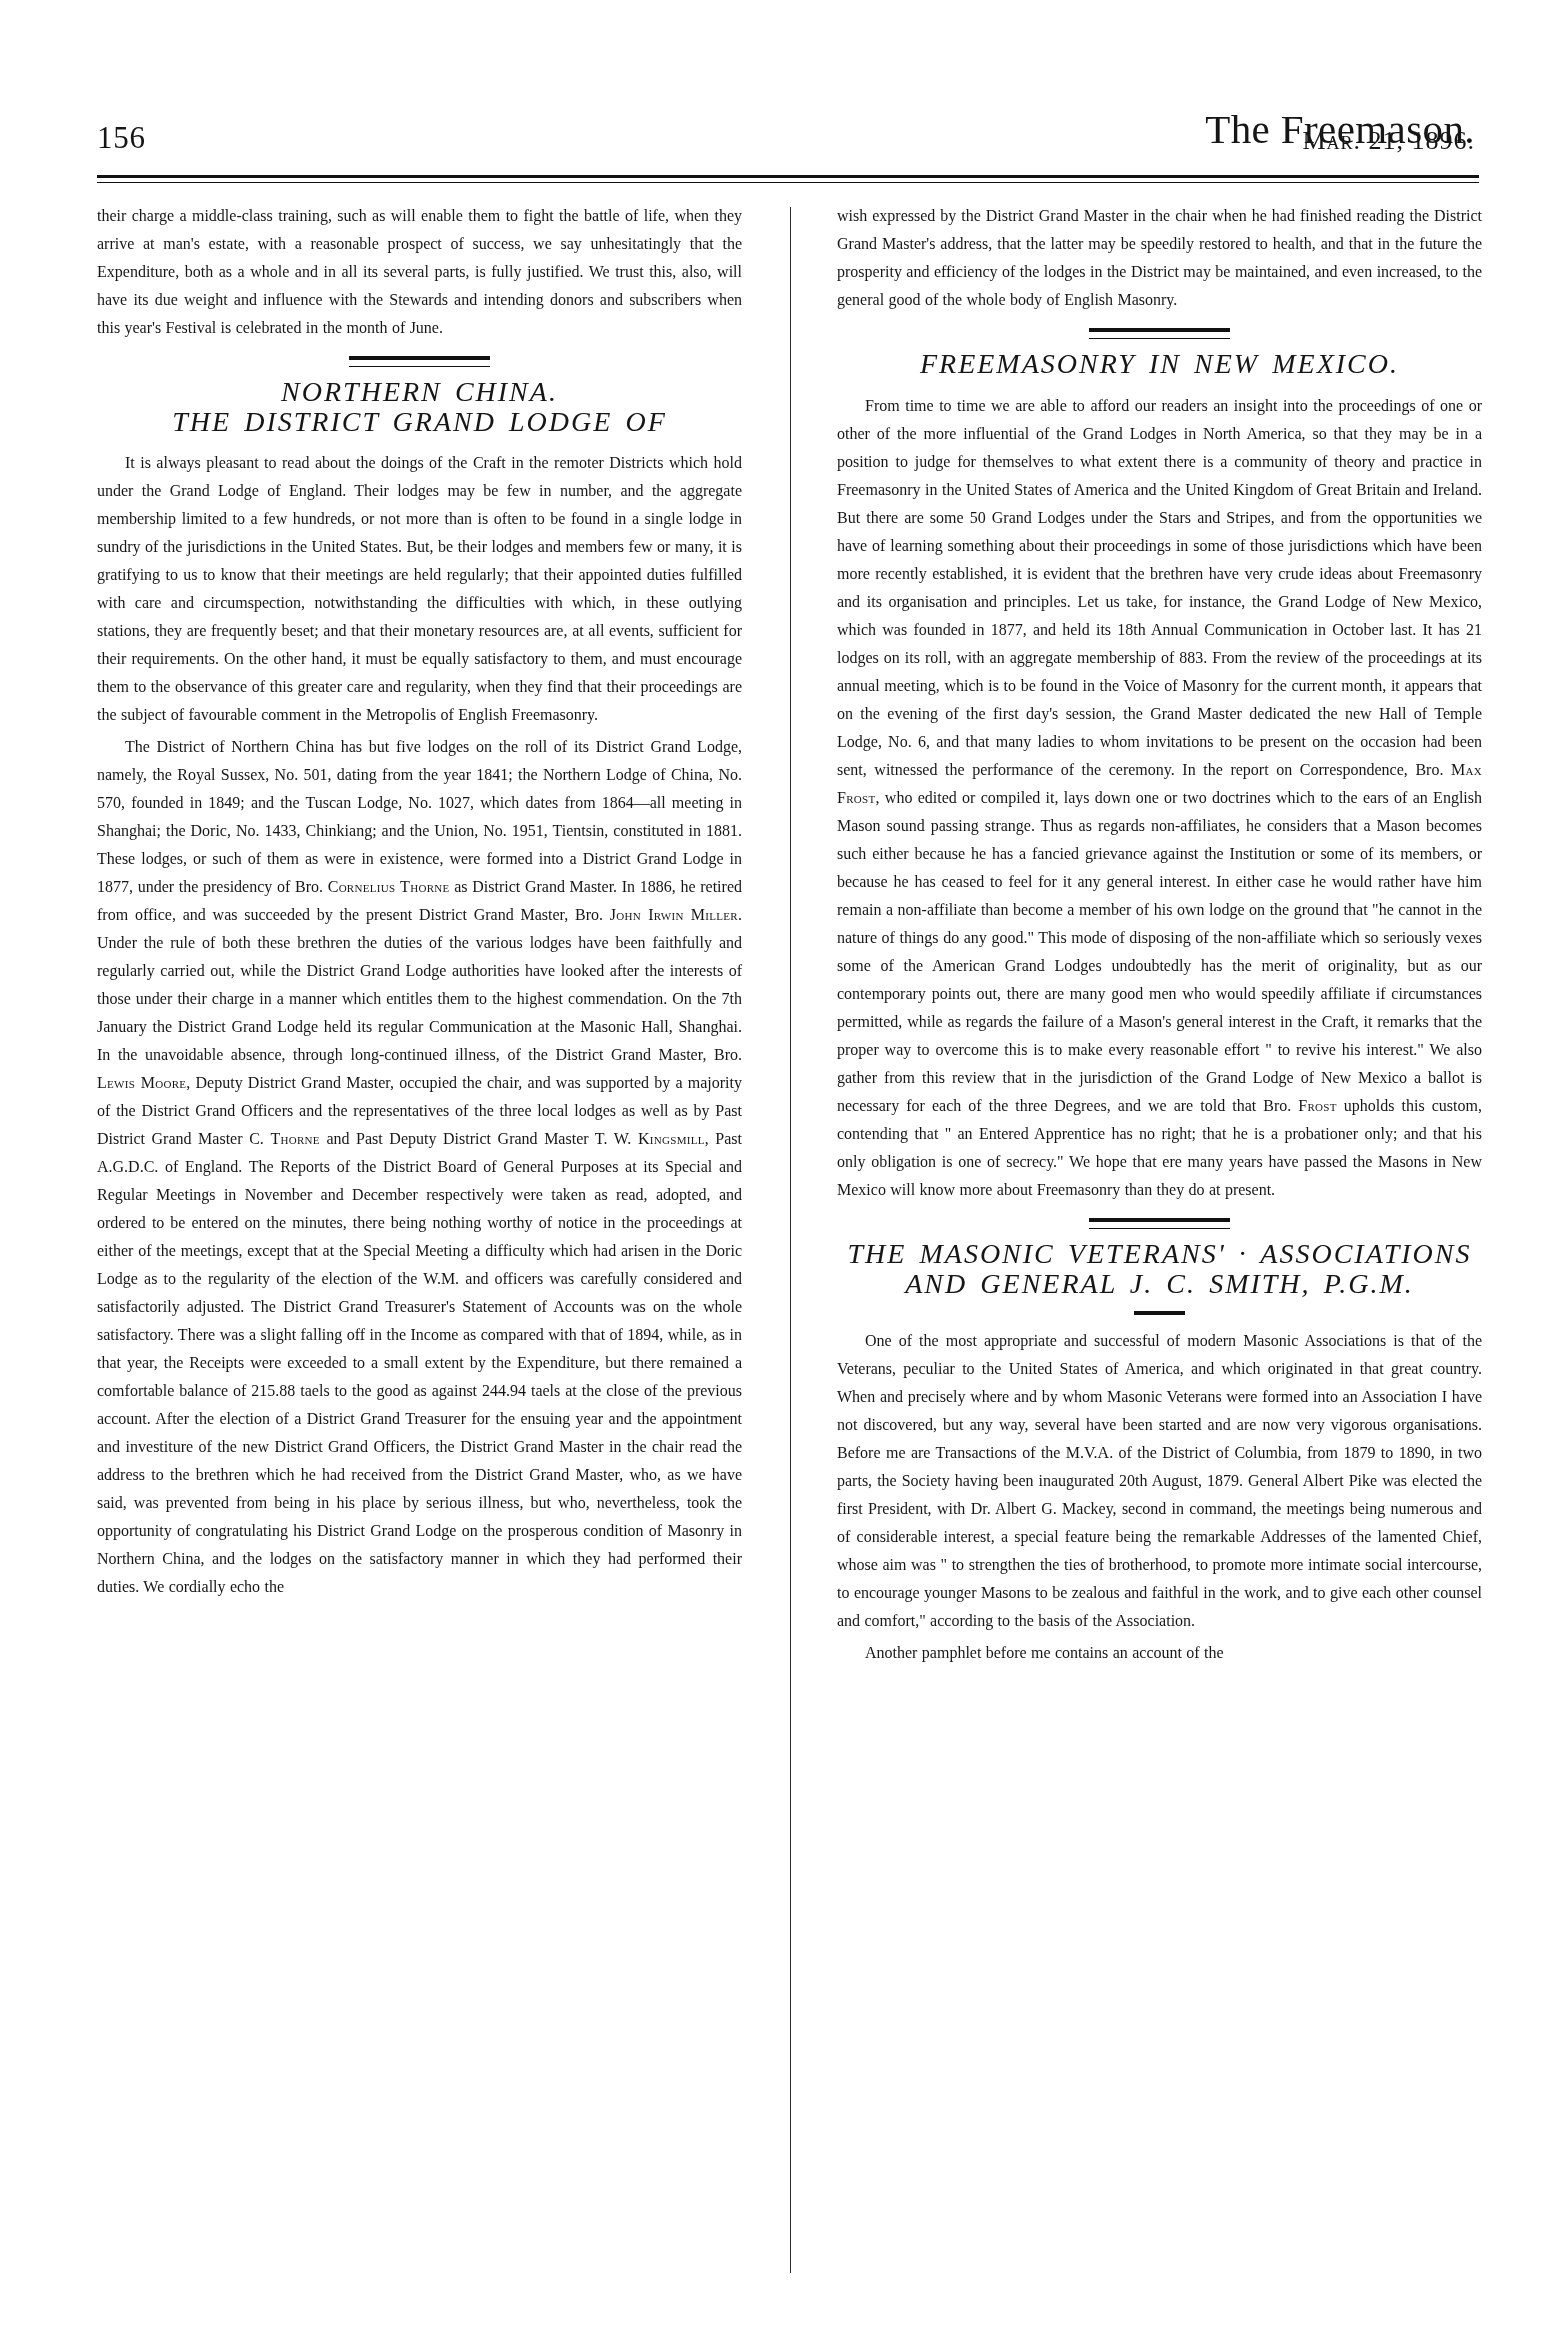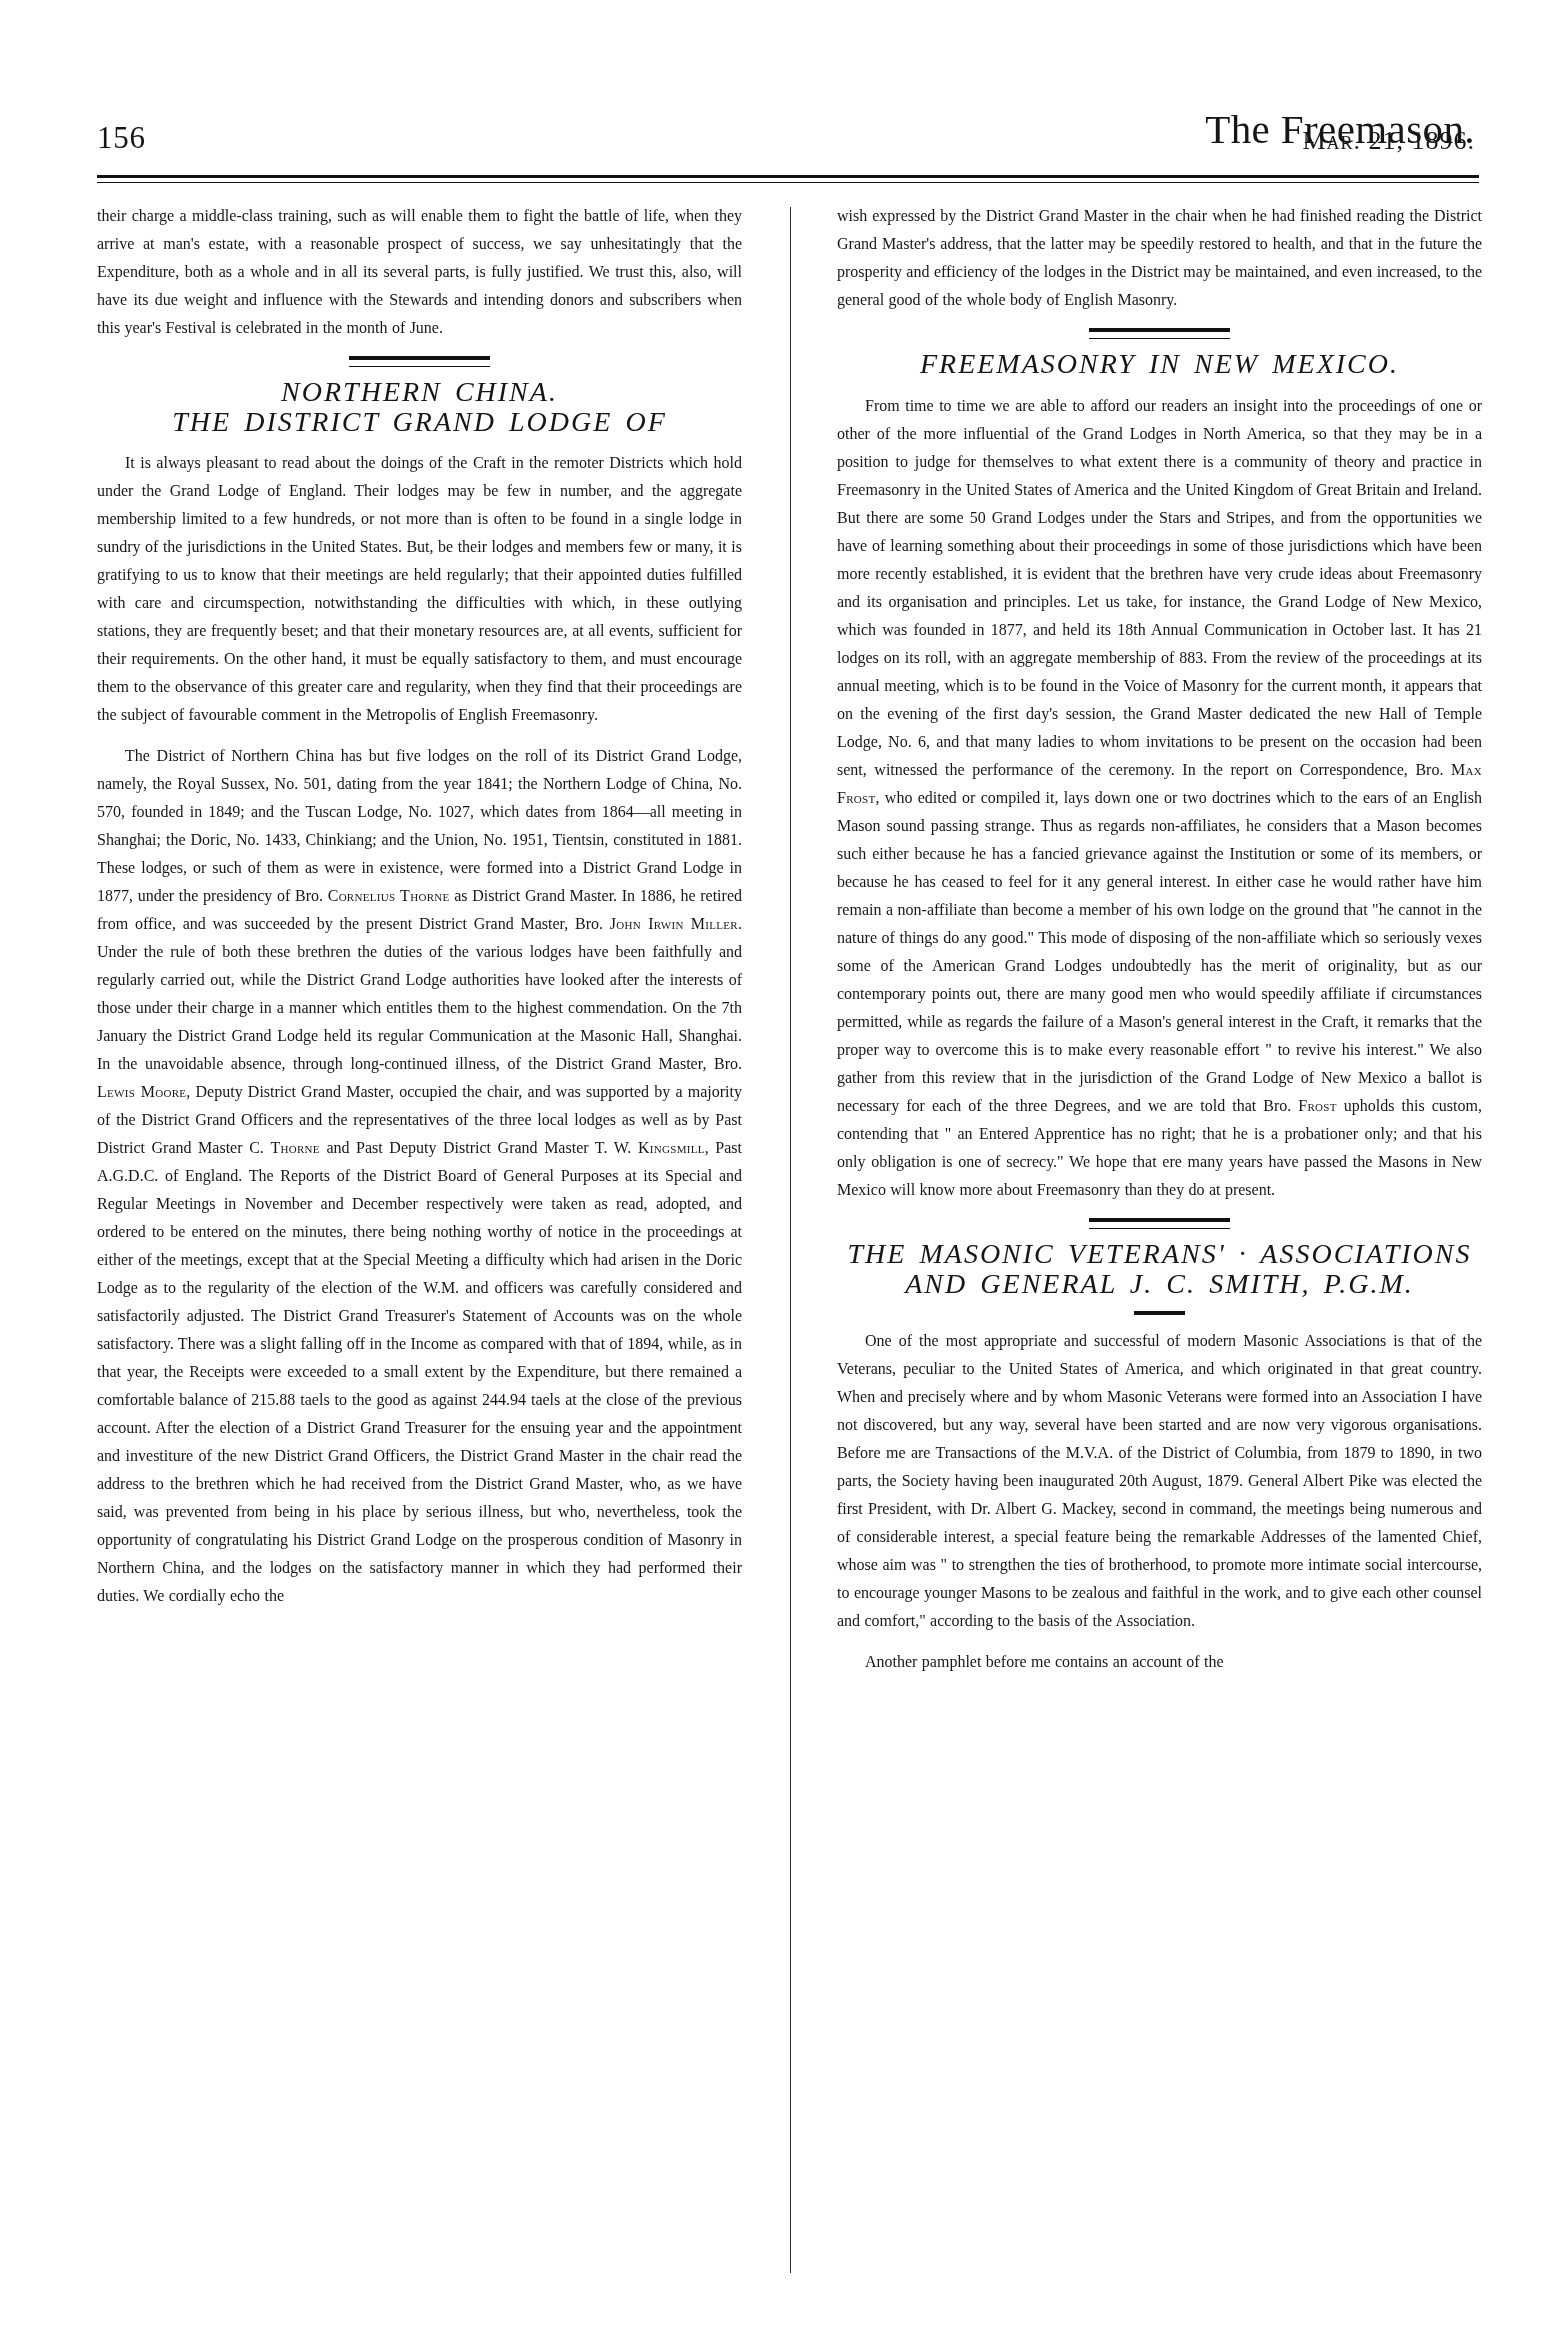--- a/index.html
+++ b/index.html
@@ -95,21 +95,21 @@
 
   p.body {
     margin: 0;
     font-size: 16px;
     line-height: 28px;
     text-align: justify;
     text-indent: 0;
     hyphens: none;
     word-spacing: 0.4px;
   }
-  p.body + p.body { margin-top: 13px; }
+  p.body + p.body { margin-top: 4px; }
   p.indent { text-indent: 28px; }
 
   .sc { font-variant: small-caps; letter-spacing: 0.3px; }
   .it { }
 
   
   .sep {
     margin: 14px auto 10.7px auto;
     width: 141px;
     height: 5.7px;

